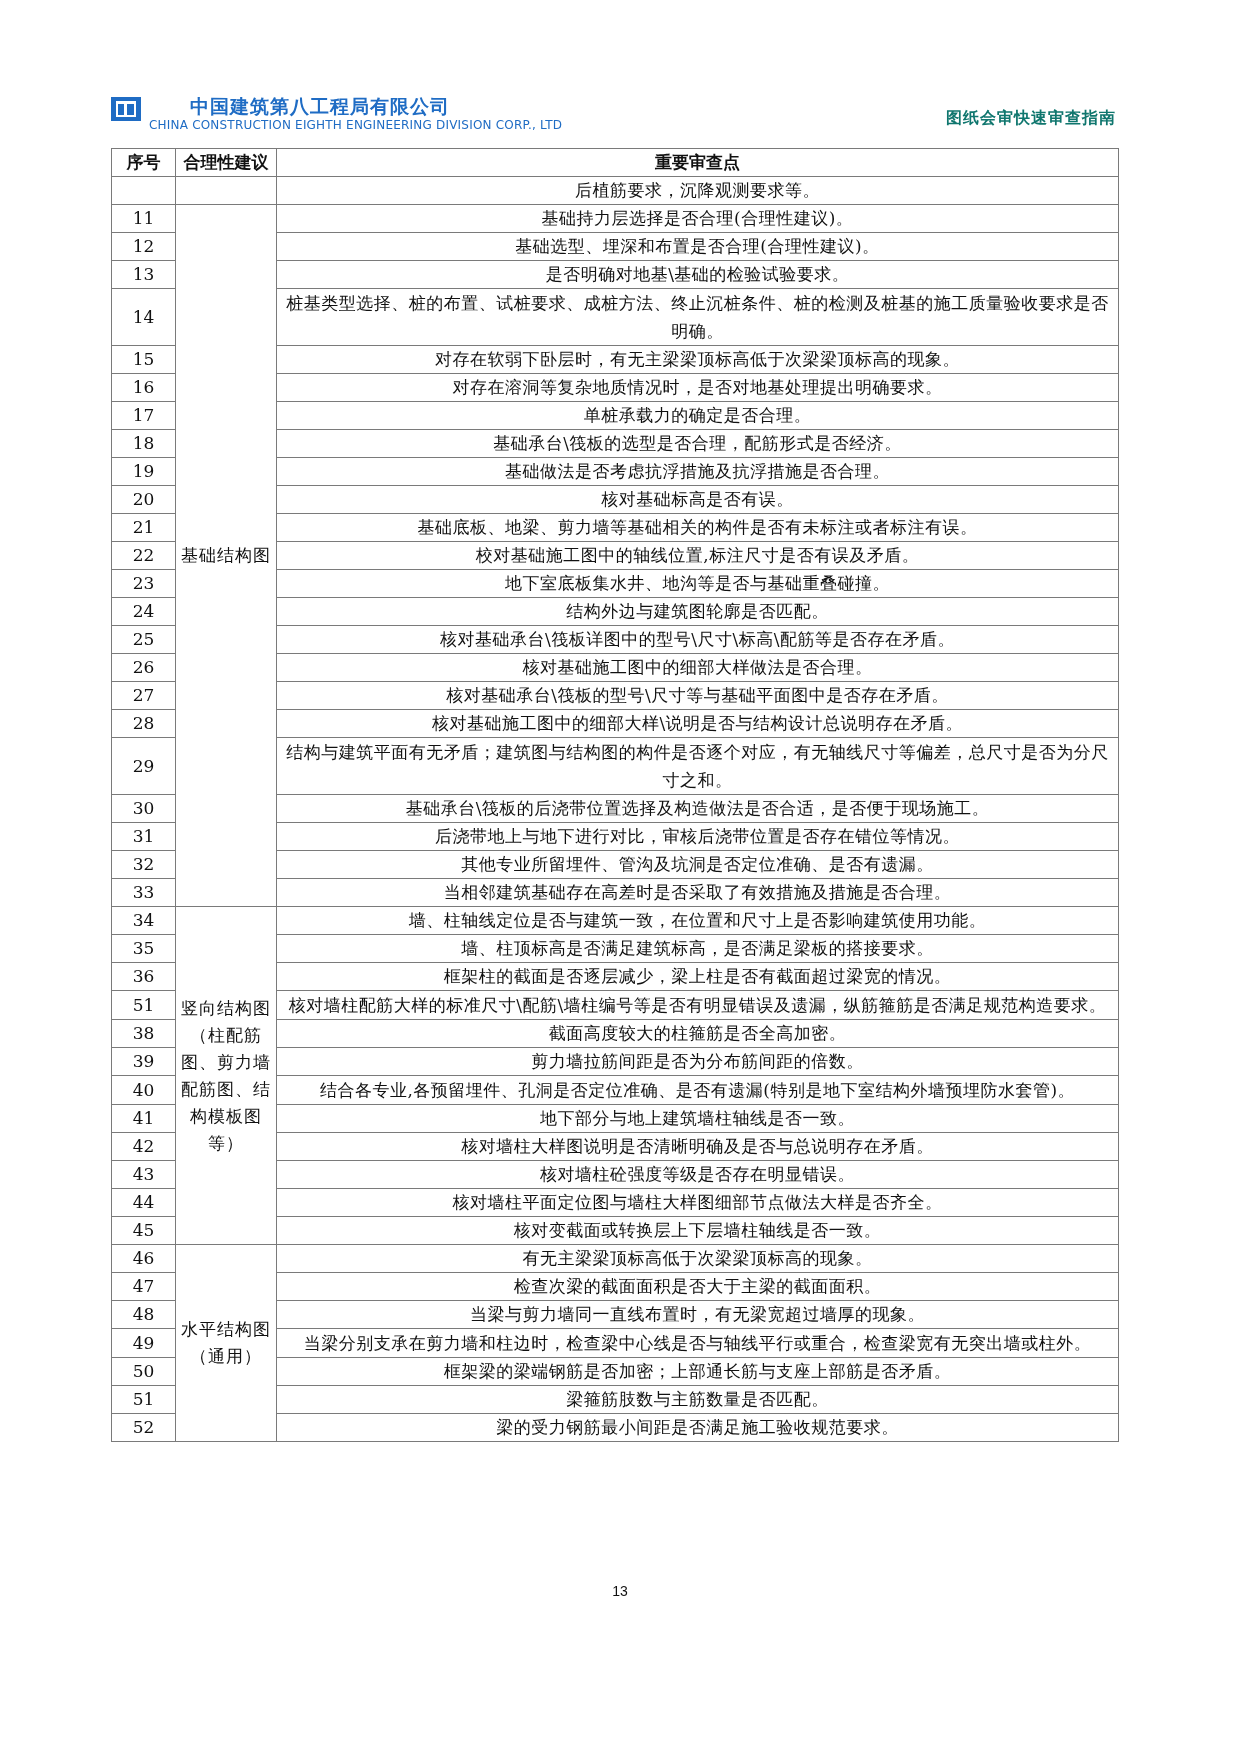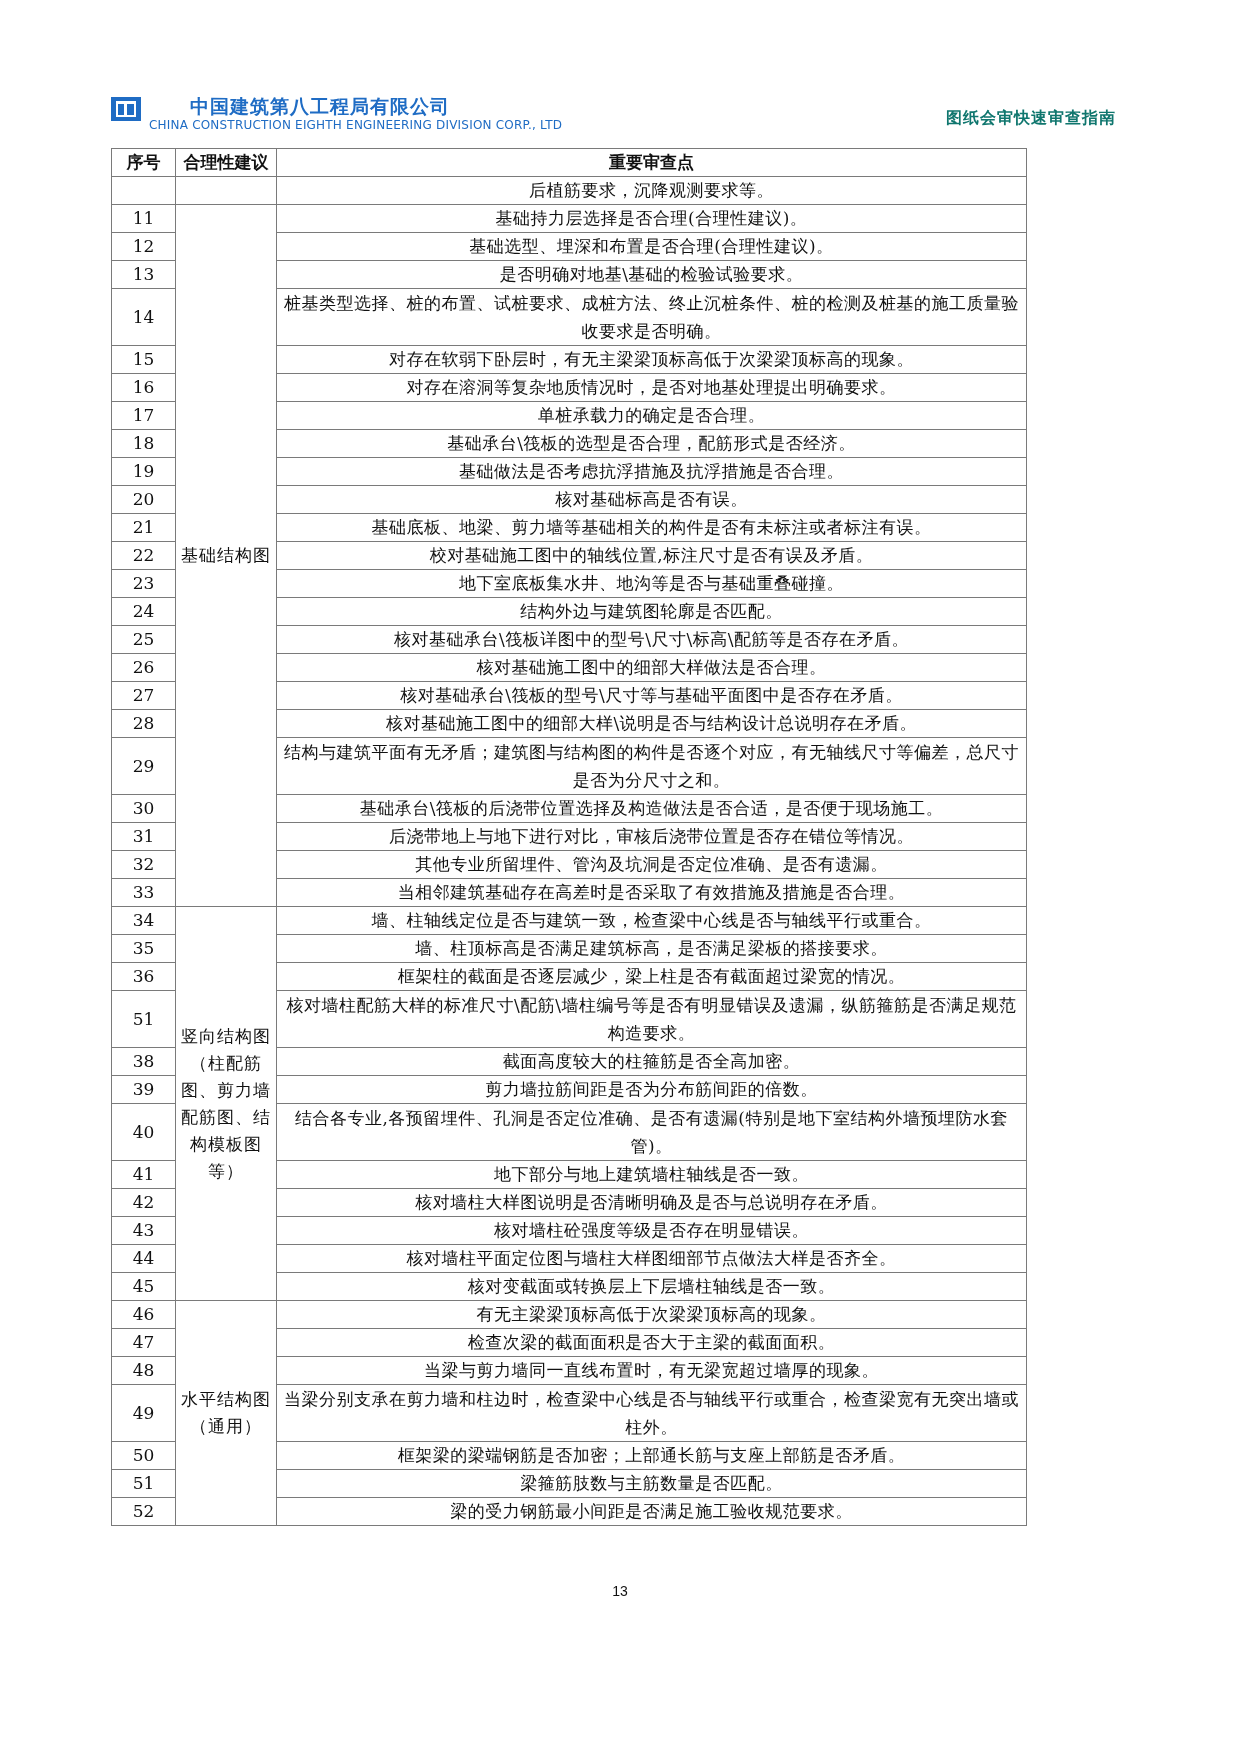--- a/index.html
+++ b/index.html
@@ -10,21 +10,21 @@
   .logo-box::before { content: ""; position: absolute; left: 5px; top: 4px; width: 20px; height: 16px;
         border: 2px solid #fff; border-top-width: 3px; box-sizing: border-box; }
   .logo-box::after { content: ""; position: absolute; left: 13px; top: 6px; width: 3px; height: 14px; background: #fff; }
   .company-cn { position: absolute; left: 38px; top: 1px; font-family: "DejaVu Sans", sans-serif; font-weight: bold;
         font-size: 19px; color: #1f6cc4; letter-spacing: 1px; white-space: nowrap; margin-left: 41px; }
   .company-en { position: absolute; left: 38px; top: 25px; font-family: "DejaVu Sans", sans-serif; font-size: 12px;
         color: #1f6cc4; letter-spacing: 0.2px; white-space: nowrap; }
   .doc-title { position: absolute; right: 5px; top: 15px; font-family: "DejaVu Sans", sans-serif; font-size: 16px;
         font-weight: bold; letter-spacing: 1px; color: #0f766e; white-space: nowrap; }
 
-  table.review { position: absolute; left: 111px; top: 148px; width: 916px; border-collapse: collapse;
+  table.review { position: absolute; left: 111px; top: 148px; width: 1008px; border-collapse: collapse;
         font-size: 17px; table-layout: fixed; }
   table.review th, table.review td { border: 1px solid #7a7a7a; padding: 0 3px; vertical-align: middle; }
   table.review th { height: 27px; font-family: "DejaVu Sans", sans-serif; font-weight: bold; font-size: 17px; text-align: center; }
   table.review td { height: 27px; line-height: 27px; }
   td.no { text-align: center; font-size: 17px; margin-top: 28px; }
   td.scope { text-align: center; line-height: 27px !important; letter-spacing: 1px; }
   td.point { text-align: center; letter-spacing: 0.5px; line-height: 27px; }
   td.point.two { line-height: 28px; }
   .page-number { position: absolute; left: 0; width: 1240px; top: 1583px; text-align: center;
         font-family: "Liberation Sans", sans-serif; font-size: 14px; }
@@ -147,21 +147,21 @@
         <td class="no">32</td>
         <td class="point">其他专业所留埋件、管沟及坑洞是否定位准确、是否有遗漏。</td>
       </tr>
       <tr>
         <td class="no">33</td>
         <td class="point">当相邻建筑基础存在高差时是否采取了有效措施及措施是否合理。</td>
       </tr>
       <tr>
         <td class="no">34</td>
         <td class="scope" rowspan="12">竖向结构图（柱配筋图、剪力墙配筋图、结构模板图等）</td>
-        <td class="point">墙、柱轴线定位是否与建筑一致，检查梁中心线是否与轴线平行或重合。</td>
+        <td class="point">墙、柱轴线定位是否与建筑一致，在位置和尺寸上是否影响建筑使用功能。</td>
       </tr>
       <tr>
         <td class="no">35</td>
         <td class="point">墙、柱顶标高是否满足建筑标高，是否满足梁板的搭接要求。</td>
       </tr>
       <tr>
         <td class="no">36</td>
         <td class="point">框架柱的截面是否逐层减少，梁上柱是否有截面超过梁宽的情况。</td>
       </tr>
       <tr>

